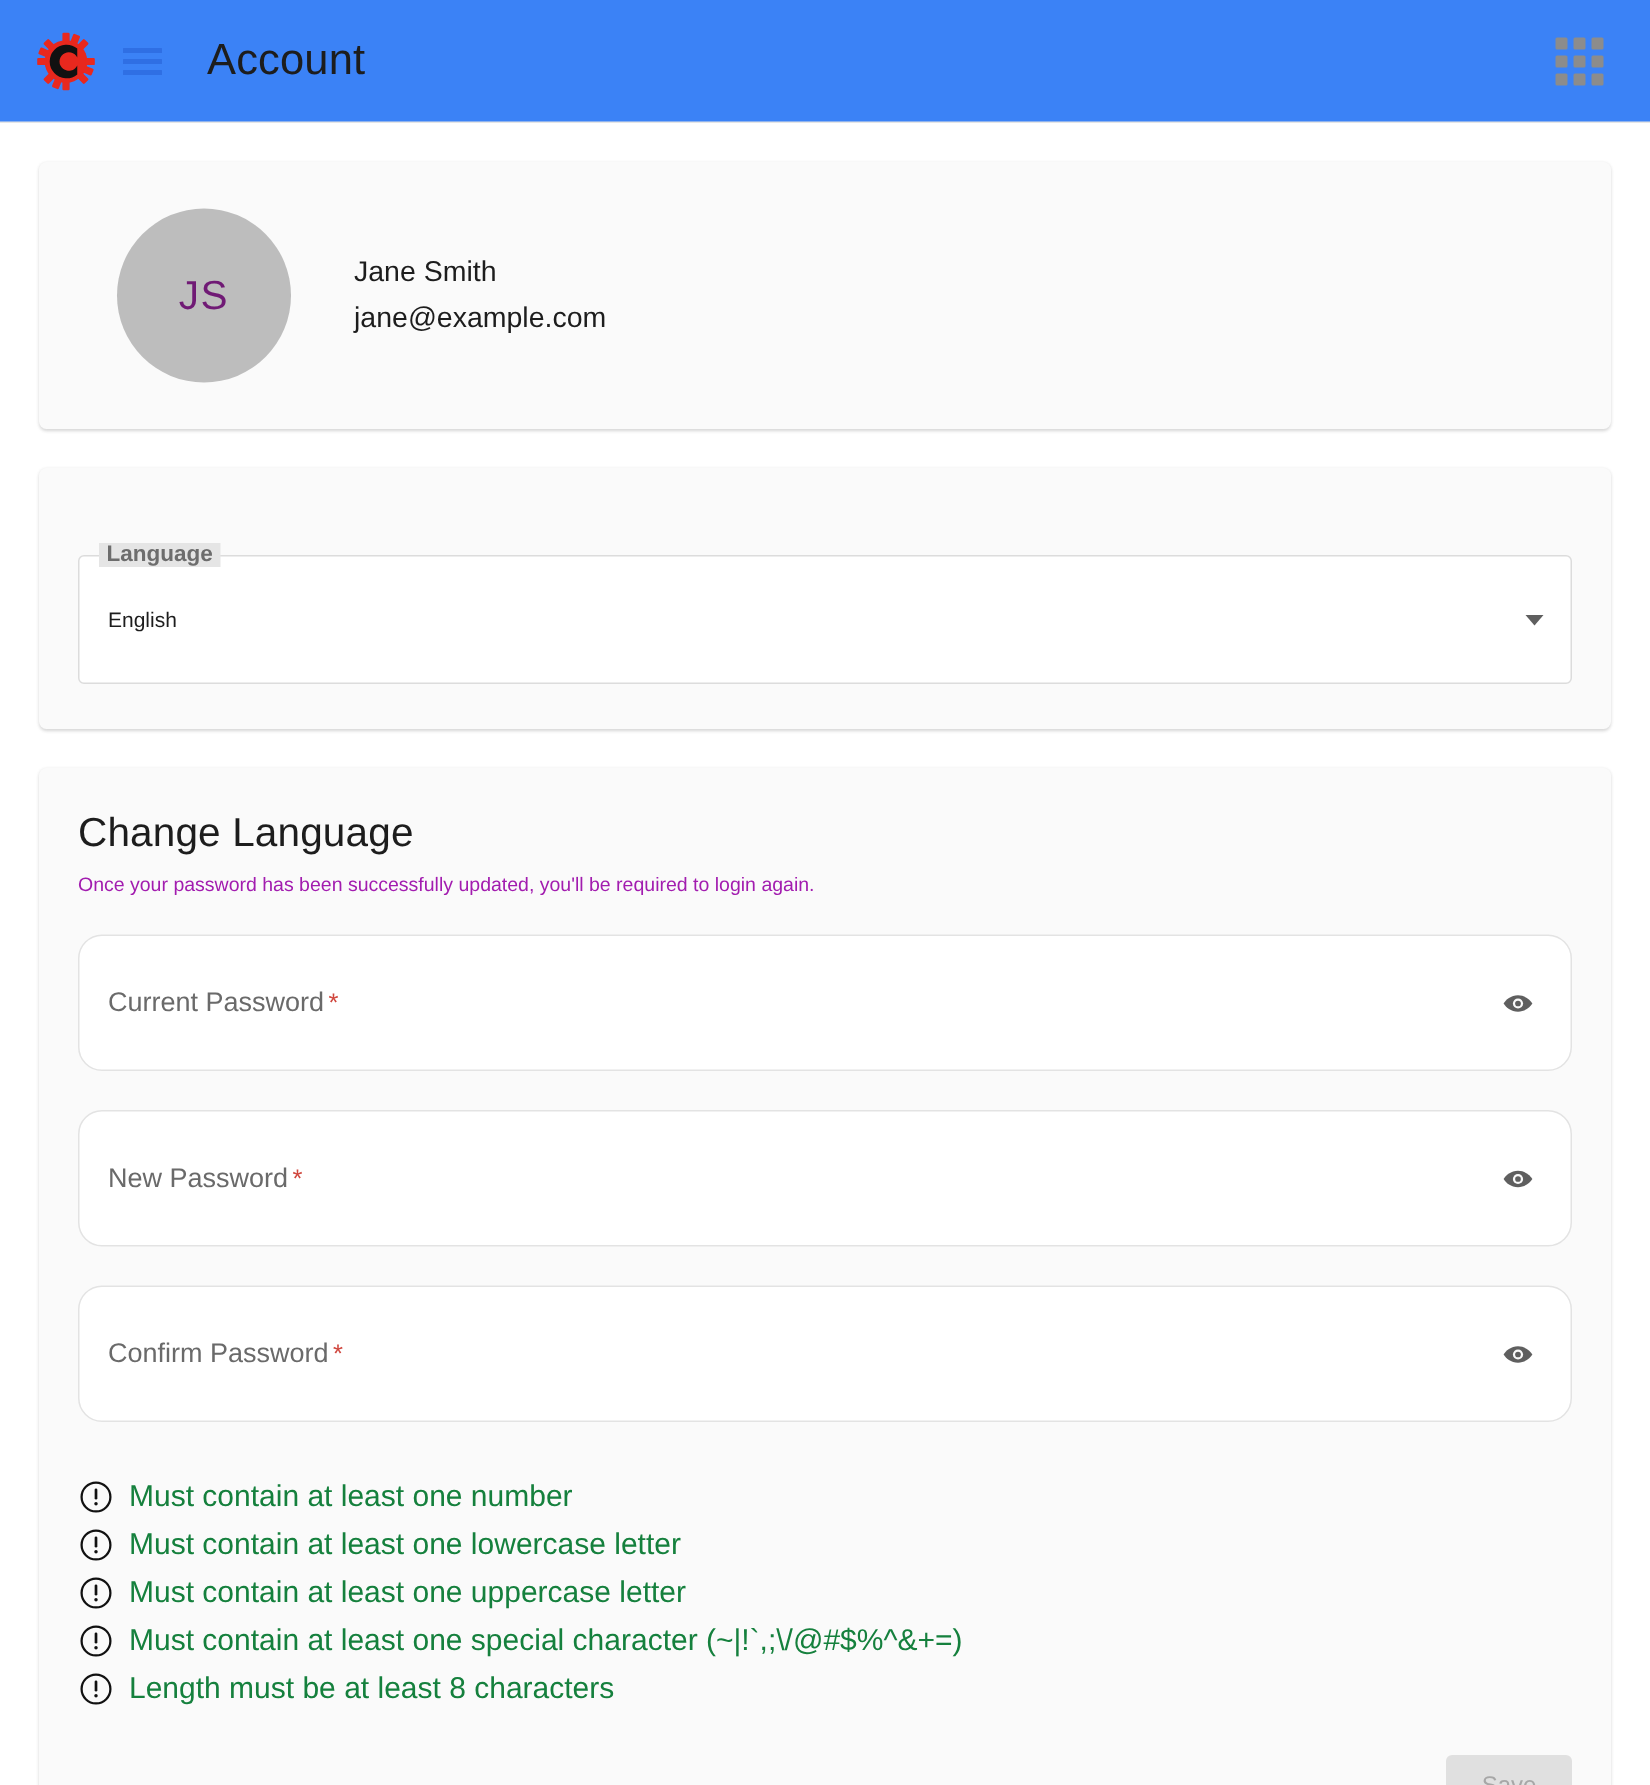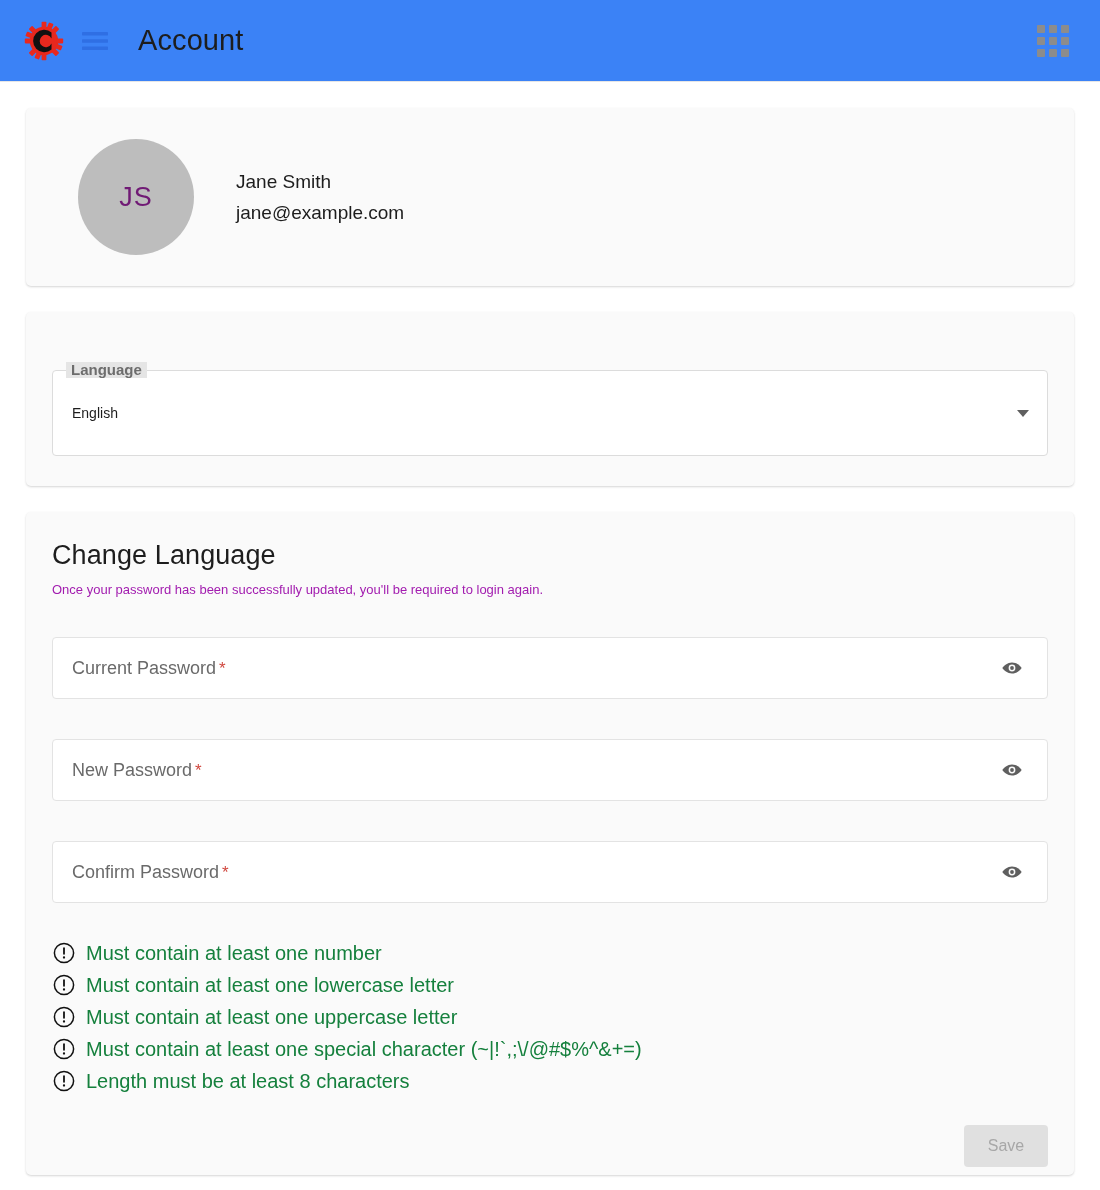--- a/index.html
+++ b/index.html
@@ -169,28 +169,28 @@
     font-size: 15px;
     color: #6d6d6d;
     line-height: 16px;
     z-index: 2;
     font-weight: bold;
   }
 
   
   .field {
     position: relative;
-    height: 62px;
+    height: 91px;
     background: #ffffff;
     border: 1px solid #e3e3e3;
-    border-radius: 4px;
+    border-radius: 16px;
     display: flex;
     align-items: center;
     padding: 0 14px 0 19px;
-    margin-top: 40px;
+    margin-top: 26px;
   }
   .field-label {
     font-size: 18px;
     color: #6a6a6a;
     flex: 1 1 auto;
     white-space: nowrap;
   }
   .req-star { color: #d0473e; font-size: 17px; margin-left: 3px; }
   .eye-btn {
     width: 42px; height: 42px;

